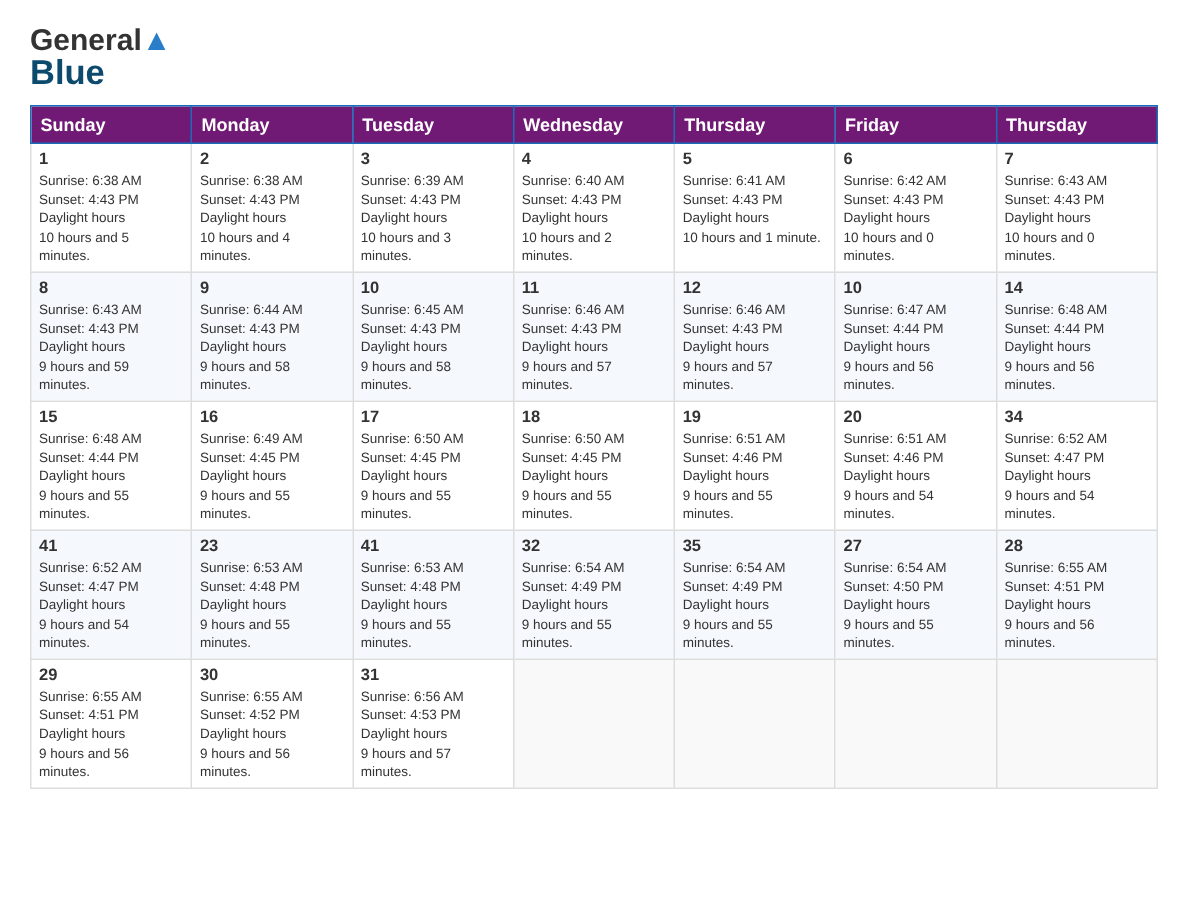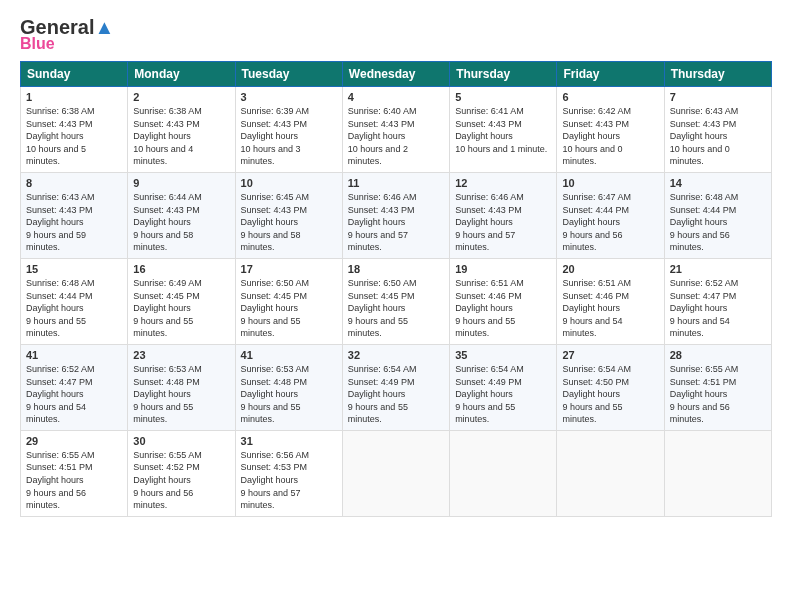--- a/index.html
+++ b/index.html
@@ -40,21 +40,21 @@
       font-size: 13px;
       color: #555;
       margin-top: 2px;
     }
     .calendar {
       width: 100%;
       border-collapse: collapse;
       border: 1px solid #ccc;
     }
     .calendar th {
-      background: #0f766e;
+      background: #701a75;
       color: #fff;
       font-size: 12px;
       font-weight: bold;
       padding: 5px 6px;
       text-align: left;
       border: 1px solid #1a6bba;
     }
     .calendar td {
       vertical-align: top;
       padding: 4px 5px;
@@ -88,21 +88,21 @@
 <body>
 
 <div class="page">
   <div class="header">
     <div class="logo">
       <div style="display:flex;align-items:center;gap:2px;">
         <span style="font-size:20px;font-weight:bold;color:#333;">
           General<span style="color:#2a7dc9;">▲</span>
         </span>
       </div>
-      <div style="font-size:16px;font-weight:bold;color:#ec4899;margin-top:-4px;">Blue</div>
+      <div style="font-size:23px;font-weight:bold;color:#0c4a6e;margin-top:-4px;">Blue</div>
     </div>
     <div class="title-block">
       <div class="month-title"></div>
       <div class="location"></div>
     </div>
   </div>
 
   <table class="calendar">
     <thead>
       <tr>
@@ -295,21 +295,21 @@
           <td>
           <span class="day-num">20</span>
           <span class="day-info">
             Sunrise: 6:51 AM<br>
             Sunset: 4:46 PM<br>
             Daylight hours<br>
             9 hours and 54 minutes.
           </span>
         </td>
           <td>
-          <span class="day-num">21</span>
+          <span class="day-num">34</span>
           <span class="day-info">
             Sunrise: 6:52 AM<br>
             Sunset: 4:47 PM<br>
             Daylight hours<br>
             9 hours and 54 minutes.
           </span>
         </td>
         </tr>
         <tr>
           <td>

